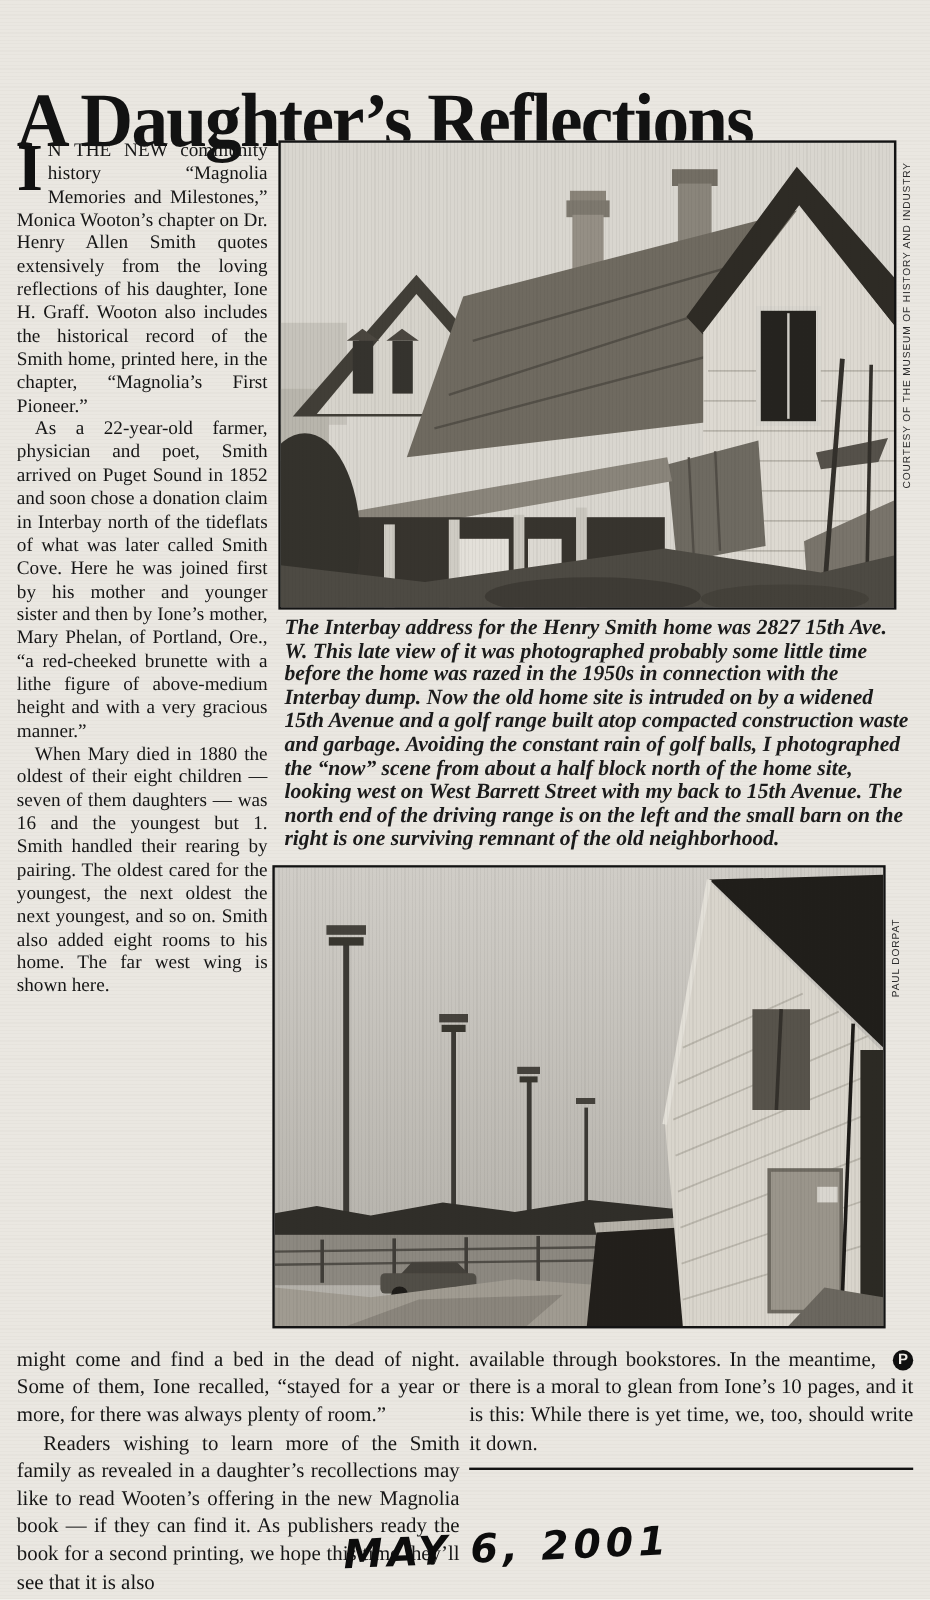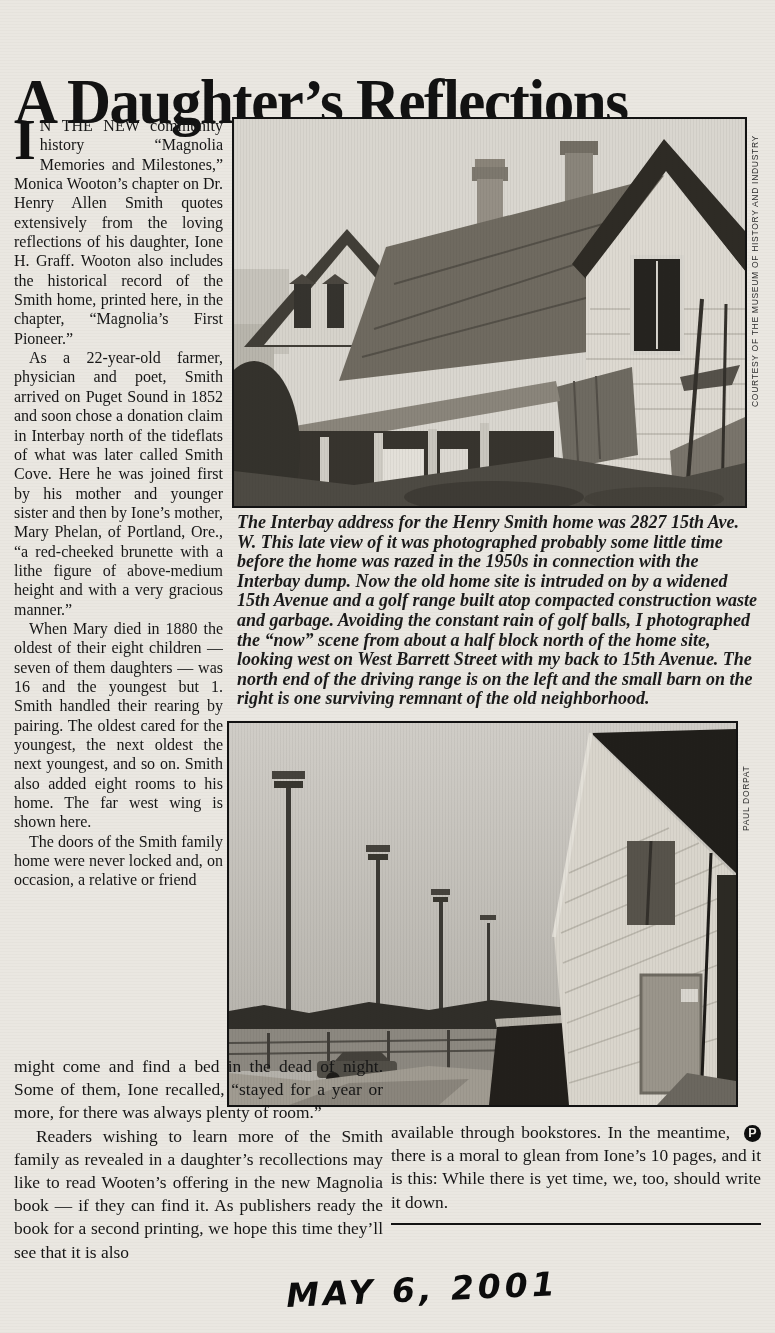--- a/index.html
+++ b/index.html
@@ -42,21 +42,21 @@
     color:#2c2c2c; white-space:nowrap; text-align:center;
   }
   #credit-top{left:750px; top:117px; height:308px;}
   #credit-bottom{left:741px; top:723px; height:108px; text-align:left;}
   .caption{
     position:absolute; left:237px; top:513px; width:523px;
     font-style:italic; font-weight:700; font-size:18px; line-height:19.6px; color:#1b1b1b;
   }
   
   .bottom-left{
-    position:absolute; left:14px; top:1055px; width:369px;
+    position:absolute; left:14px; top:1121px; width:369px;
     font-size:17.4px; line-height:23.2px; text-align:justify; hyphens:auto;
   }
   .bottom-left p{margin:0;}
   .bottom-left p.indent{text-indent:22px;}
   .bottom-right{
     position:absolute; left:391px; top:1121px; width:370px;
     font-size:17.4px; line-height:23.2px; text-align:justify;
   }
   .bottom-right p{margin:0;}
   .endmark{
@@ -80,21 +80,20 @@
 <body>
 
 <div class="page">
 
   <h1 class="headline">A Daughter’s Reflections</h1>
 
   <div class="col-left">
     <p class="first"><span class="dropcap">I</span><span>N THE NEW community history “Magnolia Memories and Milestones,” Monica Wooton’s chapter on Dr. Henry Allen Smith quotes extensively from the loving reflections of his daughter, Ione H. Graff. Wooton also includes the historical record of the Smith home, printed here, in the chapter, “Magnolia’s First Pioneer.”</span></p>
     <p>As a 22-year-old farmer, physician and poet, Smith arrived on Puget Sound in 1852 and soon chose a donation claim in Interbay north of the tideflats of what was later called Smith Cove. Here he was joined first by his mother and younger sister and then by Ione’s mother, Mary Phelan, of Portland, Ore., “a red-cheeked brunette with a lithe figure of above-medium height and with a very gracious manner.”</p>
     <p>When Mary died in 1880 the oldest of their eight children — seven of them daughters — was 16 and the youngest but 1. Smith handled their rearing by pairing. The oldest cared for the youngest, the next oldest the next youngest, and so on. Smith also added eight rooms to his home. The far west wing is shown here.</p>
-    <p>The doors of the Smith family home were never locked and, on occasion, a relative or friend</p>
   </div>
 
   <div class="photo" id="photo-top">
     <svg viewBox="0 0 511 387" preserveAspectRatio="none">
       <rect x="0" y="0" width="511" height="387" fill="#d9d6cf"></rect>
       <rect x="0" y="150" width="55" height="85" fill="#c6c3bb"></rect>
       <rect x="0" y="205" width="40" height="60" fill="#b8b5ac"></rect>
 
       <rect x="241" y="40" width="30" height="10" fill="#8a8479"></rect>
       <rect x="238" y="48" width="36" height="14" fill="#7d786e"></rect>

